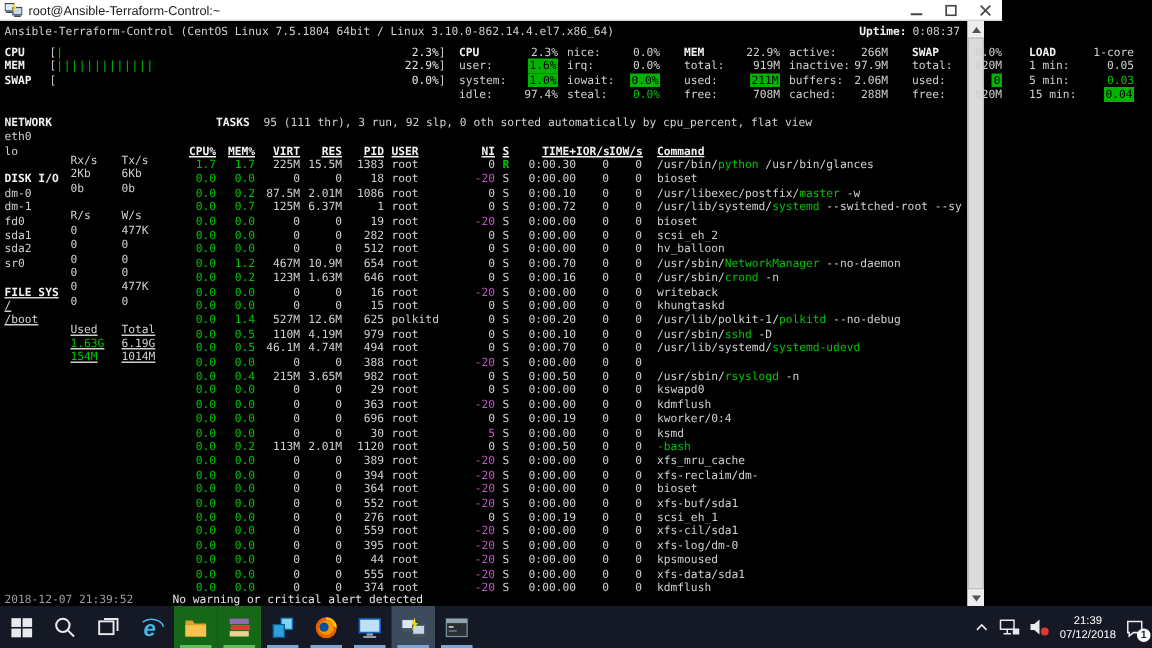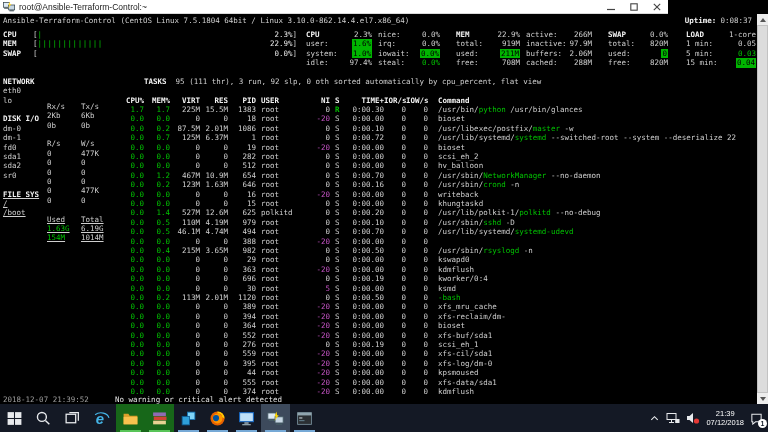--- a/index.html
+++ b/index.html
@@ -12,21 +12,21 @@
               border-bottom:1px solid #d9d9d9; display:flex; align-items:center;
               font-family:"Liberation Sans", sans-serif; font-size:8.5px; color:#1a1a1a; }
   .ticon { width:12px; height:11px; margin:0 4px 0 3px; display:inline-flex; }
   .ticon svg { width:12px; height:11px; }
   .ttext { flex:1; white-space:nowrap; }
   .wbtns { display:flex; height:14px; }
   .wb { width:23px; height:14px; display:flex; align-items:center; justify-content:center; }
   .wb svg { width:8px; height:8px; }
 
   
-  .terminal { position:absolute; left:0; top:14px; width:768px; height:390px; background:#000;
+  .terminal { position:absolute; left:0; top:14px; width:656px; height:390px; background:#000;
               color:#cfcfcf; font-size:7.5px; }
   .tline { position:absolute; height:9.4px; line-height:9.4px; white-space:nowrap; }
   .b { font-weight:bold; color:#f2f2f2; }
   .grn { color:#00c300; }
   .mag { color:#c353c3; font-weight:normal; }
   .hostline { left:3px; top:2px; }
   .uptimeline { right:16px; top:2px; display:flex; gap:4px; }
 
   .ql { left:3px; width:294px; display:flex; }
   .ql .lab { width:30px; font-weight:bold; color:#f2f2f2; }
@@ -41,21 +41,21 @@
   .stable { position:absolute; left:3px; width:114px; }
   .srow3 { display:grid; grid-template-columns:44px 34px 36px; height:9.4px; line-height:9.4px; }
   .srow3 .r { text-align:left;margin-top:25px; }
   .srow3 .fg { color:#00c300; }
 
   .tasksline { left:116px; top:62.8px;margin-left:28px; }
 
   .prow, .phdr { position:absolute; left:116px; right:14px; height:9.4px; line-height:9.4px;
                  display:grid;
                  grid-template-columns:28px 26px 30px 28px 28px 42px 32px 14px 40px 22px 22px 1fr; }
-  .phdr { top:81.6px; font-weight:bold; color:#f2f2f2; }
+  .phdr { top:81.6px; font-weight:bold; color:#f2f2f2;text-decoration:underline; }
   .c { white-space:nowrap; }
   .c.r { text-align:right; }
   .c.l { padding-left:5px; }
   .c.cmd { padding-left:10px; overflow:hidden; }
 
   .alertline { left:3px; top:380.8px; display:flex; }
   .alertline .ts { width:112px; color:#9d9d9d; }
   .alertline .msg { color:#e4e4e4; }
 
   

